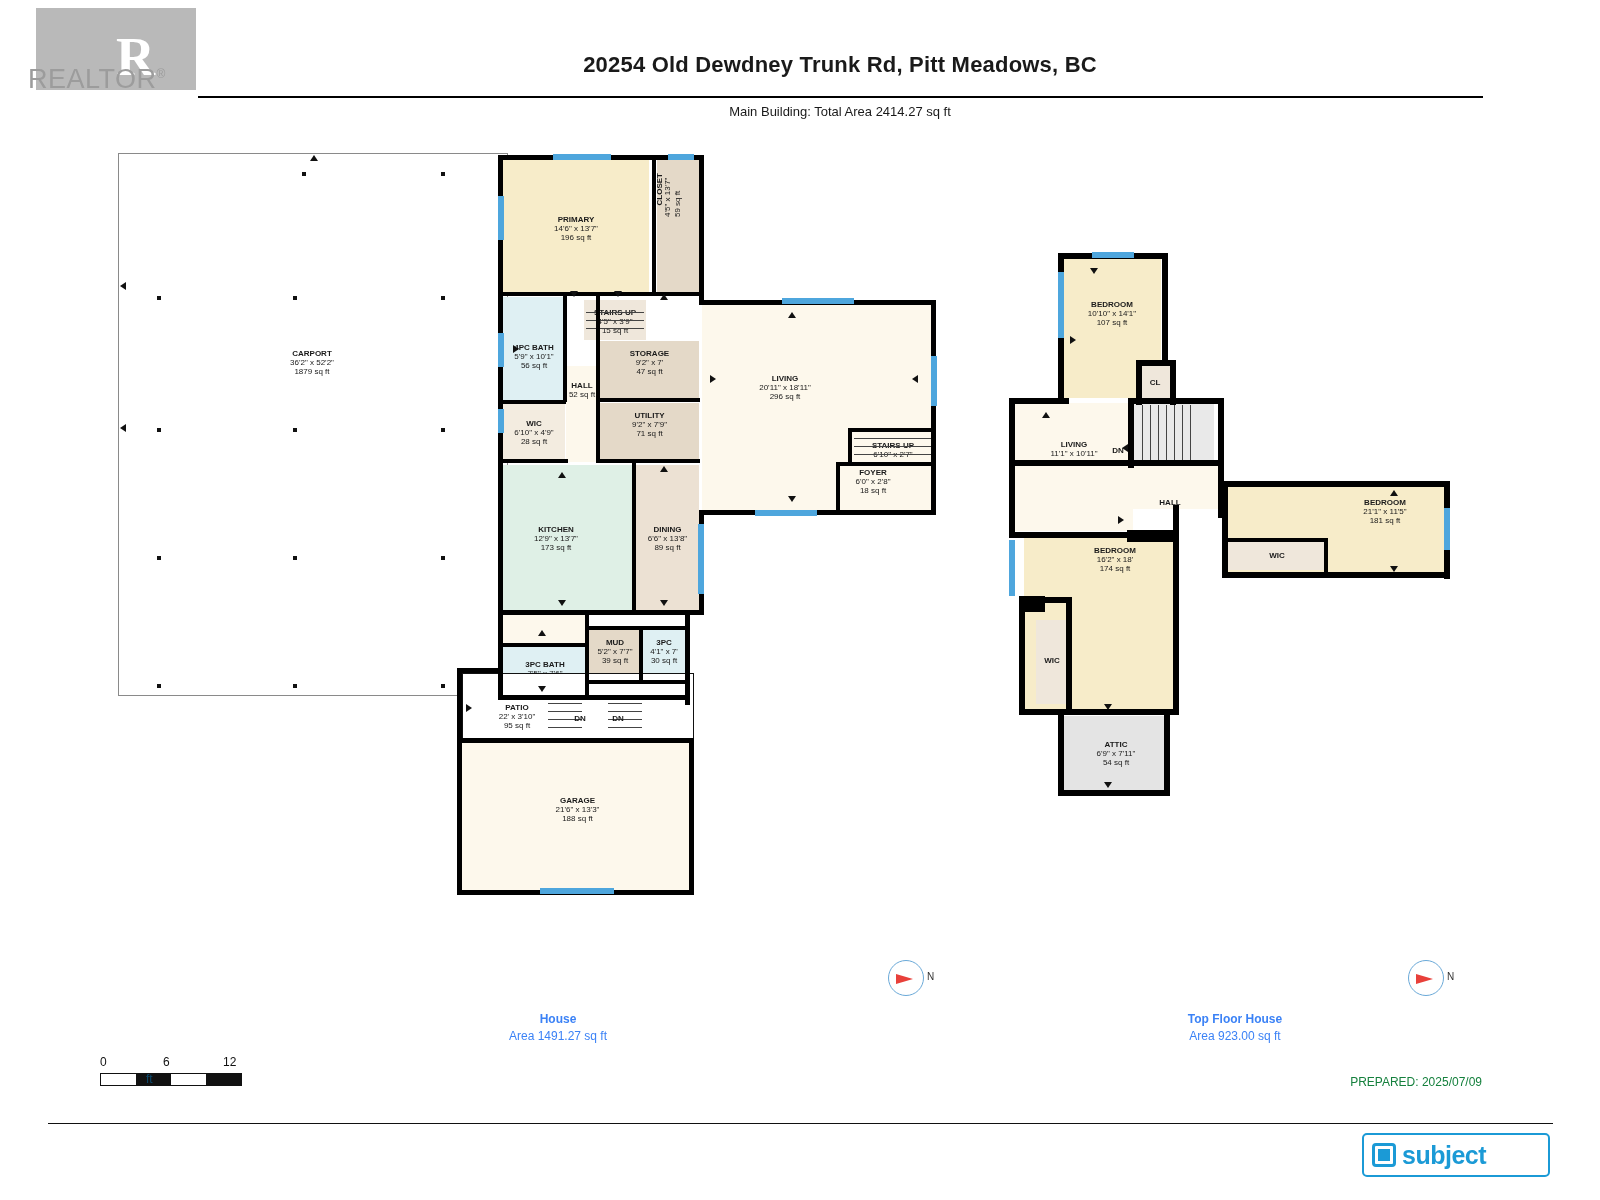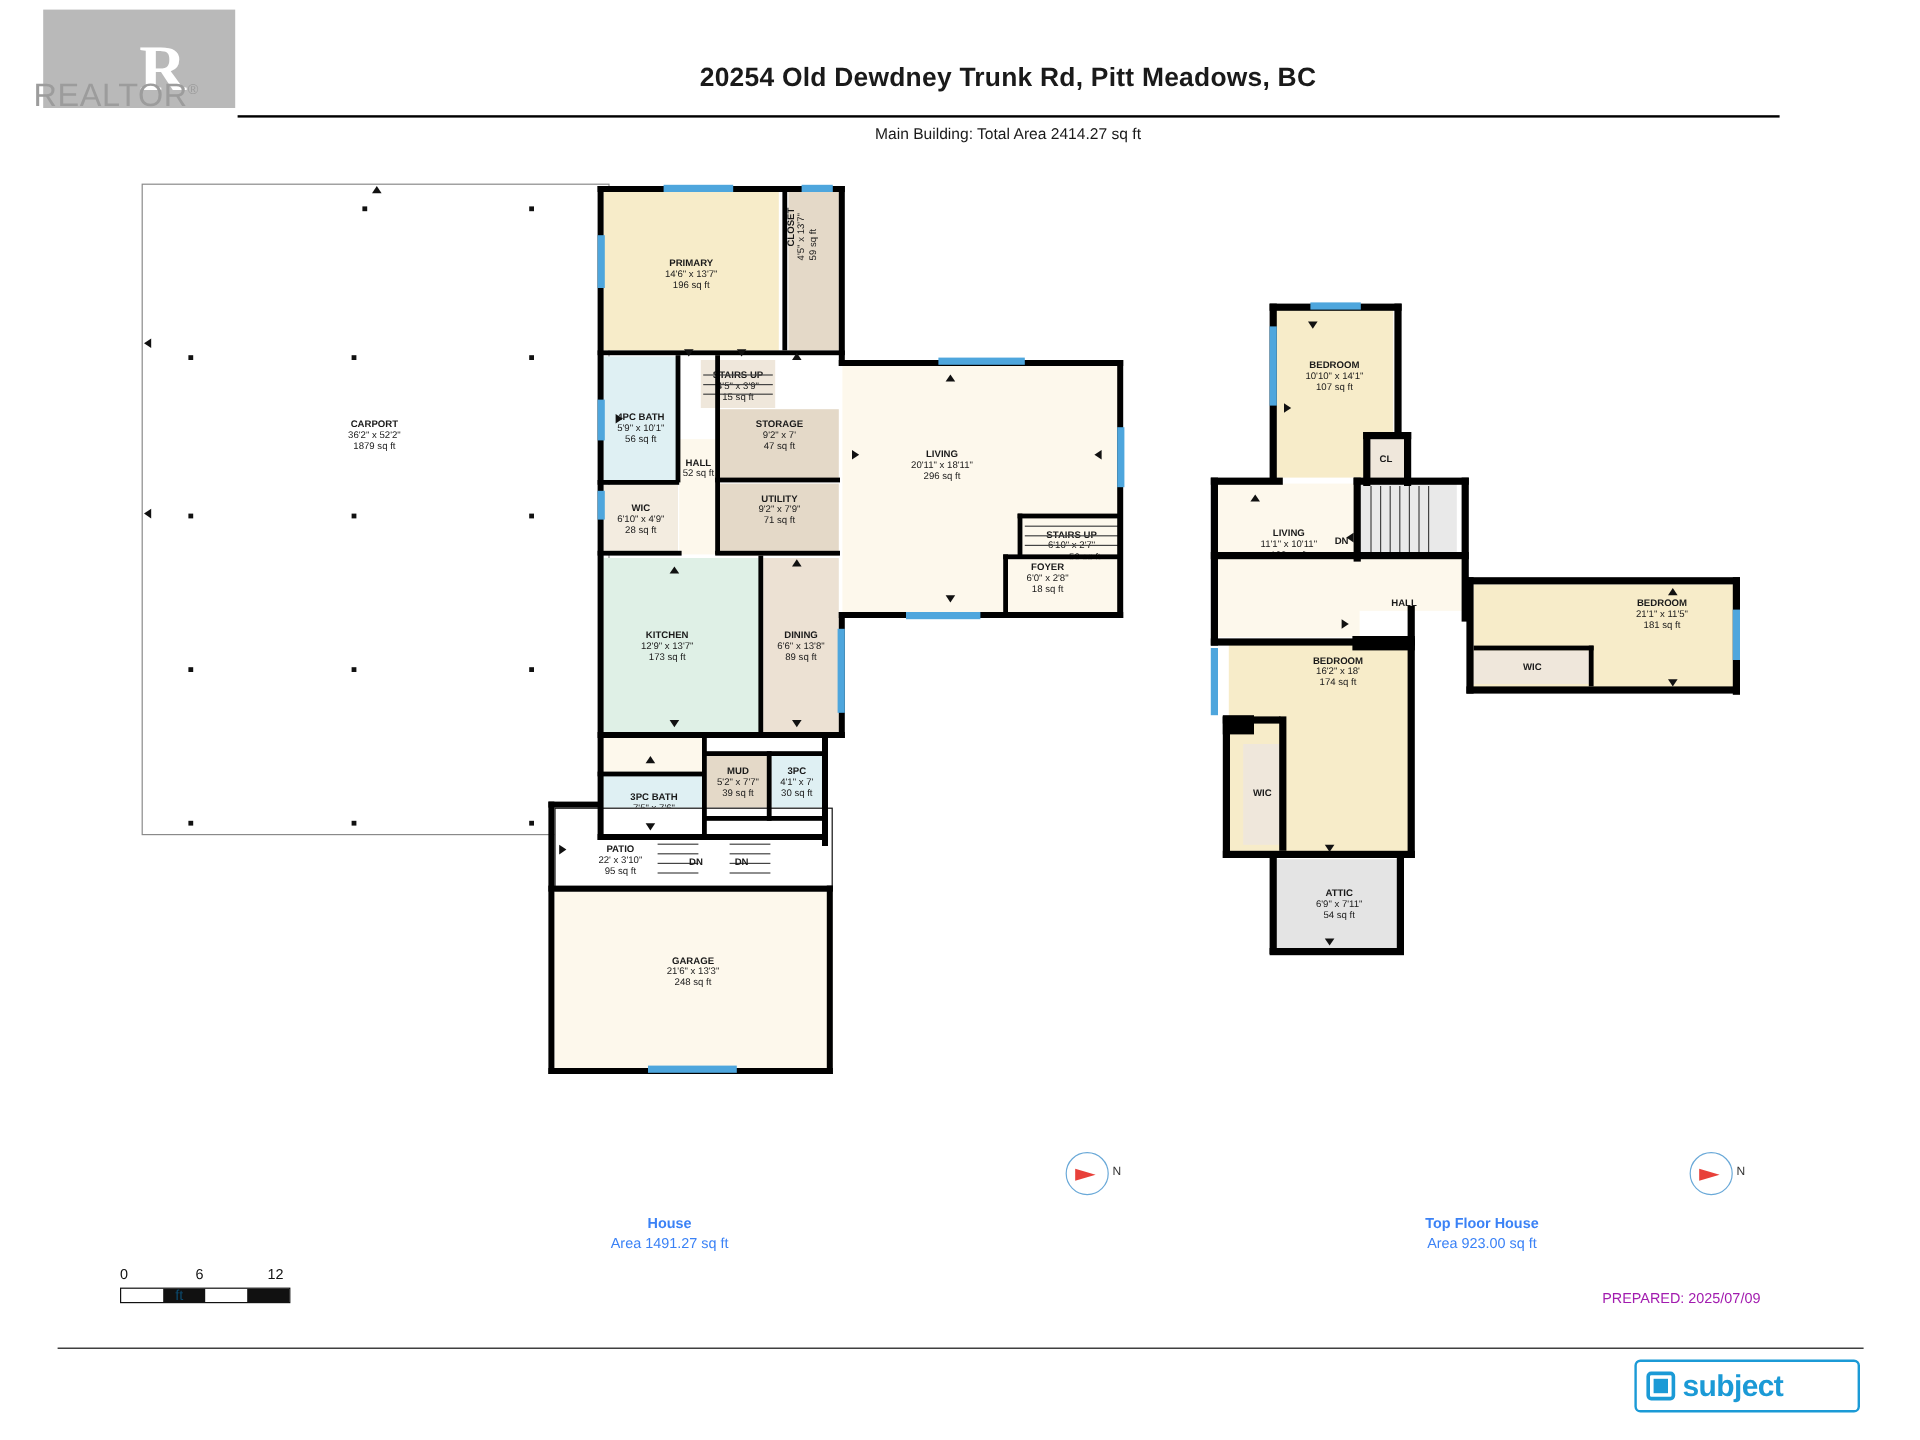--- a/index.html
+++ b/index.html
@@ -14,21 +14,21 @@
   
   .realtor{position:absolute;left:28px;top:8px;width:210px;height:105px;}
   .realtor .rbox{position:absolute;left:8px;top:0;width:160px;height:82px;background:#b9b9b9;}
   .realtor .rglyph{position:absolute;left:88px;top:22px;font-size:54px;font-weight:bold;color:#ffffff;font-family:"Liberation Serif",serif;line-height:54px;}
   .realtor .rword{position:absolute;left:0;top:56px;font-size:27px;font-weight:normal;color:#9c9c9c;font-family:"Liberation Sans",sans-serif;letter-spacing:0.5px;}
   .realtor .rsup{font-size:12px;vertical-align:super;}
 
   
   .flabel{position:absolute;text-align:center;font-size:12px;color:#3b82f6;line-height:17px;}
   .flabel b{font-size:12px;}
-  .prepared{position:absolute;right:133px;top:1075px;font-size:12px;color:#a21caf;}
+  .prepared{position:absolute;right:118px;top:1075px;font-size:12px;color:#15803d;}
   .disclaimer{position:absolute;left:0;top:1145px;width:1310px;text-align:center;font-size:12px;color:#111;}
   .botrule{position:absolute;left:48px;top:1123px;width:1505px;height:1px;background:#111;}
 
   
   .scalewrap{position:absolute;left:100px;top:1055px;width:170px;}
   .scalenums{position:relative;height:16px;font-size:12px;color:#111;}
   .scalenums span{position:absolute;}
   .scalebar{position:relative;margin-top:2px;width:140px;height:11px;border:1px solid #111;display:flex;}
   .scalebar i{display:block;height:100%;flex:1 1 25%;}
   .scalebar i.on{background:#111;}
@@ -246,21 +246,21 @@
     <div class="stairline" style="left:608px;top:703px;width:34px;"></div>
     <div class="stairline" style="left:608px;top:711px;width:34px;"></div>
     <div class="stairline" style="left:608px;top:719px;width:34px;"></div>
     <div class="stairline" style="left:608px;top:727px;width:34px;"></div>
     <div class="lbl" style="left:606px;top:714px;width:24px;"><b>DN</b></div>
 
     <div class="room" style="left:462px;top:743px;width:232px;height:148px;background:#fdf8ec;"></div>
     <div class="lbl" style="left:520px;top:796px;width:115px;">
       <b>GARAGE</b><br>
       <span>21'6" x 13'3"</span><br>
-      <span>248 sq ft</span>
+      <span>188 sq ft</span>
     </div>
 
     <div class="wall" style="left:498px;top:155px;width:206px;height:5px;"></div>
     <div class="wall" style="left:498px;top:155px;width:5px;height:545px;"></div>
     <div class="wall" style="left:699px;top:155px;width:5px;height:150px;"></div>
     <div class="wall" style="left:699px;top:300px;width:237px;height:5px;"></div>
     <div class="wall" style="left:931px;top:300px;width:5px;height:215px;"></div>
     <div class="wall" style="left:699px;top:510px;width:237px;height:5px;"></div>
     <div class="wall" style="left:699px;top:510px;width:5px;height:105px;"></div>
     <div class="wall" style="left:498px;top:610px;width:206px;height:5px;"></div>

